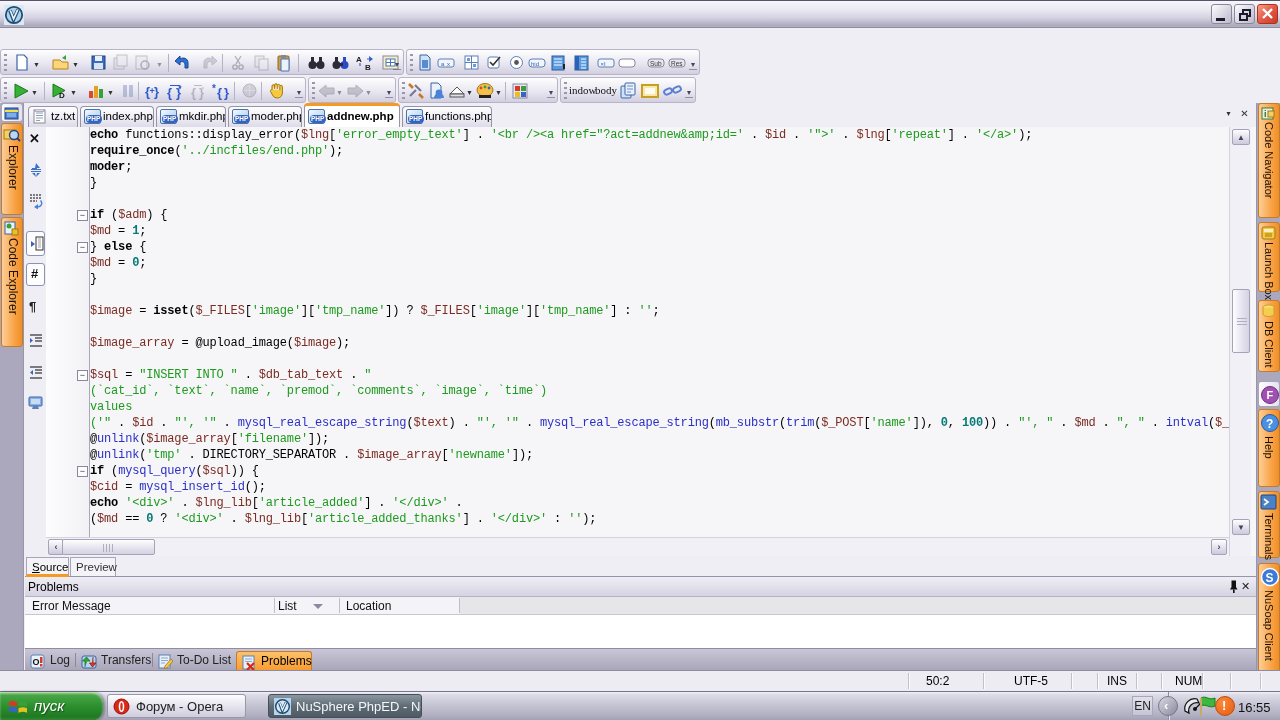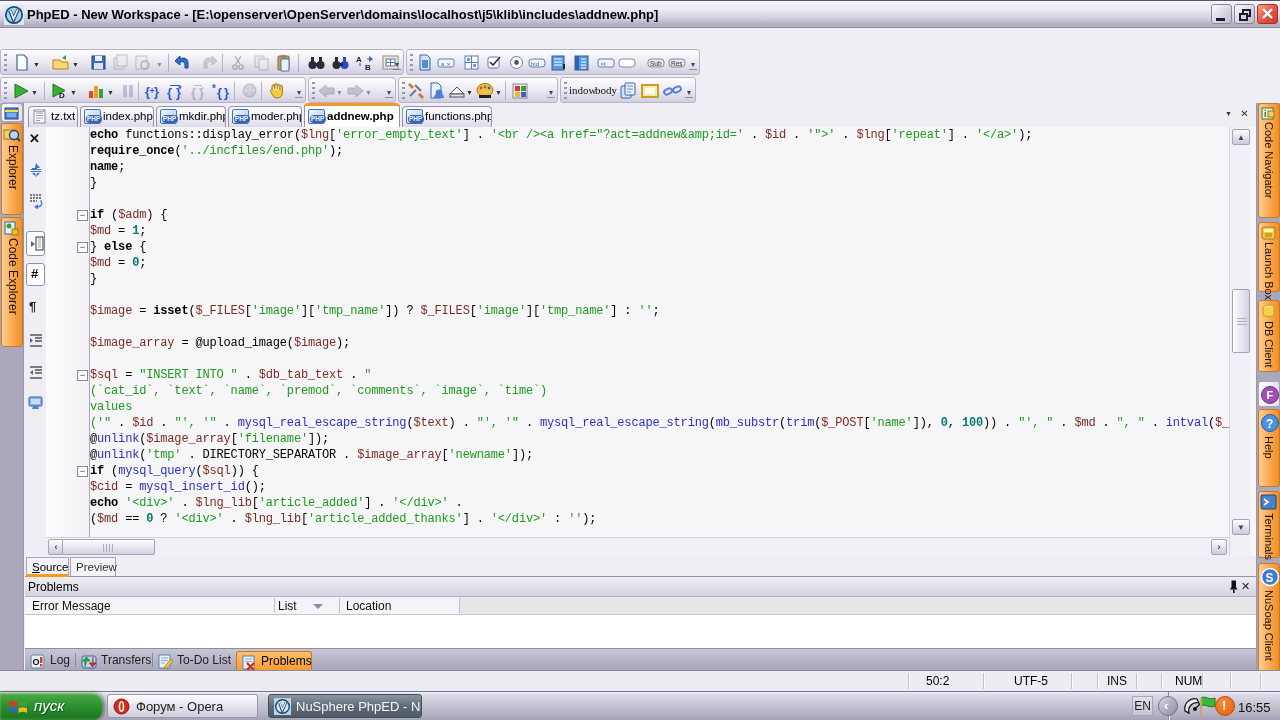--- a/index.html
+++ b/index.html
@@ -99,21 +99,20 @@
 </style>
 </head>
 <body>
 <div id="titlebar" class="abs">
   <svg class="abs" style="left:4px;top:4px" width="20" height="20" viewBox="0 0 20 20">
     <rect x="0" y="0" width="20" height="20" fill="#DCE9F5"></rect>
     <circle cx="10" cy="10" r="8.2" fill="#AFD2EC" stroke="#1D4E74" stroke-width="1.8"></circle>
     <path d="M6 5.5 L9.5 14.5 L14 4.5" stroke="#1D4E74" stroke-width="3.6" fill="none"></path>
     <path d="M6.3 5.5 L9.6 13.8 L13.7 4.7" stroke="#E8F2FA" stroke-width="1.7" fill="none"></path>
   </svg>
-  <div id="titletxt" class="abs">PhpED - New Workspace - [E:\openserver\OpenServer\domains\localhost\j5\klib\includes\addnew.php]</div>
   <div id="wmin" class="wbtn abs">
       <div class="abs" style="left:4px;top:13px;width:9px;height:3px;background:#1A1A2A"></div>
     </div>
   <div id="wmax" class="wbtn abs">
     <div class="abs" style="left:7px;top:4px;width:9px;height:8px;border:2px solid #1A1A2A"></div>
     <div class="abs" style="left:4px;top:8px;width:9px;height:8px;border:2px solid #1A1A2A;background:#D5D3E0"></div>
   </div>
   <div id="wclose" class="wbtn abs"><svg width="19" height="18">
         <path d="M5 4 L14 13 M14 4 L5 13" stroke="#FFFFFF" stroke-width="2.4"></path>
       </svg></div>
@@ -629,21 +628,21 @@
       </svg>
   </div>
   <div id="gutter" class="abs"></div>
   <div class="fold" style="left:52px;top:83px">−</div>
   <div class="fold" style="left:52px;top:115px">−</div>
   <div class="fold" style="left:52px;top:243px">−</div>
   <div class="fold" style="left:52px;top:339px">−</div>
   <div id="code" class="abs">
       <pre><b>echo</b> functions::display_error(<span class="v">$lng</span>[<span class="s">'error_empty_text'</span>] . <span class="s">'&lt;br /&gt;&lt;a href="?act=addnew&amp;amp;id='</span> . <span class="v">$id</span> . <span class="s">'"&gt;'</span> . <span class="v">$lng</span>[<span class="s">'repeat'</span>] . <span class="s">'&lt;/a&gt;'</span>);
 <b>require_once</b>(<span class="s">'../incfiles/end.php'</span>);
-<b>name</b>;
+<b>moder</b>;
 }
 
 <b>if</b> (<span class="v">$adm</span>) {
 <span class="v">$md</span> = <span class="n">1</span>;
 } <b>else</b> {
 <span class="v">$md</span> = <span class="n">0</span>;
 }
 
 <span class="v">$image</span> = <b>isset</b>(<span class="v">$_FILES</span>[<span class="s">'image'</span>][<span class="s">'tmp_name'</span>]) ? <span class="v">$_FILES</span>[<span class="s">'image'</span>][<span class="s">'tmp_name'</span>] : <span class="s">''</span>;
 
@@ -749,21 +748,21 @@
 <div id="taskbar" class="abs">
   <div class="abs" id="startbtn" style="left:0;top:0;width:103px;height:29px;border-radius:0 12px 12px 0;background:linear-gradient(#8CC87A 0%,#47A546 12%,#2E9230 45%,#1F7A22 85%,#3A8A3C 100%);box-shadow:inset 0 1px 2px rgba(255,255,255,.5), 2px 0 3px rgba(0,0,0,.35)">
     <svg class="abs" style="left:8px;top:5px" width="20" height="20" viewBox="0 0 20 20">
       <path d="M1 5 C3 3.5 5 3.5 9 5 L9 9.5 C5 8 3 8 1 9.5 Z" fill="#D83A28"></path>
       <path d="M10.5 5.3 C14 3.8 16 3.8 19 5.3 L19 9.8 C16 8.3 14 8.3 10.5 9.8 Z" fill="#38A038"></path>
       <path d="M1 11 C3 9.5 5 9.5 9 11 L9 15.5 C5 14 3 14 1 15.5 Z" fill="#3A62C8"></path>
       <path d="M10.5 11.3 C14 9.8 16 9.8 19 11.3 L19 15.8 C16 14.3 14 14.3 10.5 15.8 Z" fill="#E8C020"></path>
     </svg>
     <div class="abs" style="left:34px;top:5px;font-size:15px;font-weight:normal;font-style:italic;color:#FFF;text-shadow:1px 1px 1px rgba(0,0,0,.4)">пуск</div>
   </div>
-  <div class="tbtn" style="left:107px;width:151px">
+  <div class="tbtn" style="left:107px;width:139px">
     <svg class="abs" style="left:5px;top:3px" width="17" height="17">
         <circle cx="8.5" cy="8.5" r="7.5" fill="#D82818" stroke="#9A1008"></circle>
         <ellipse cx="8.5" cy="8.5" rx="2.8" ry="5.5" fill="#FFF"></ellipse>
         <ellipse cx="8.5" cy="8.5" rx="1.2" ry="4" fill="#D82818"></ellipse>
       </svg>
     <div class="abs" style="left:28px;top:4px">Форум - Opera</div>
   </div>
   <div class="tbtn active" style="left:268px;width:154px">
     <svg class="abs" style="left:5px;top:3px" width="17" height="17">
         <rect x="0" y="0" width="17" height="17" fill="#B8D4EC"></rect>

